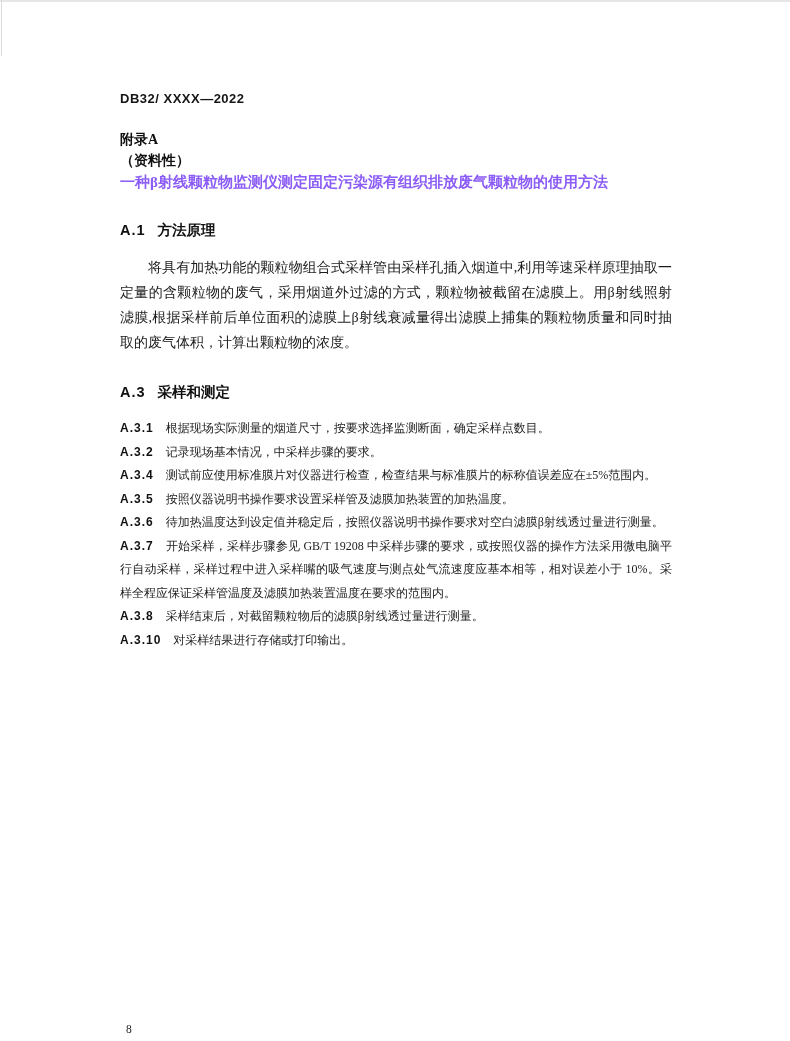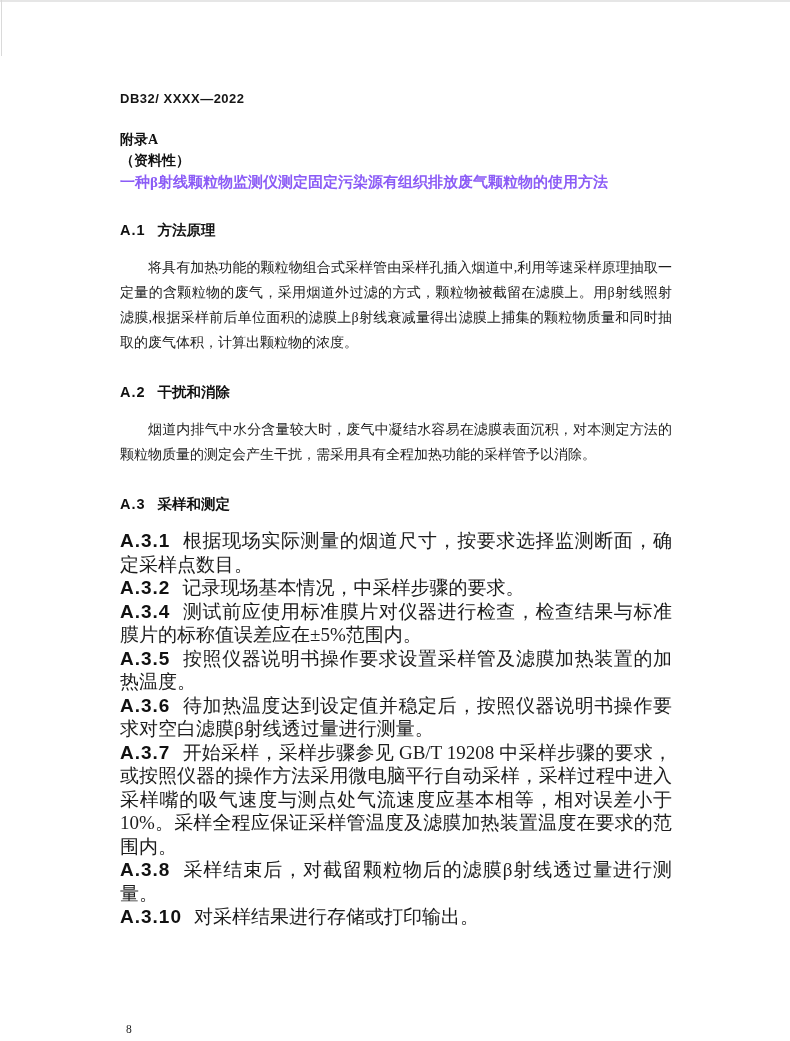--- a/index.html
+++ b/index.html
@@ -65,21 +65,21 @@
   .body-para {
     font-size: 14px;
     line-height: 25px;
     text-align: justify;
     text-align-last: left;
     text-indent: 2em;
     color: #1c1c1c;
   }
   .clauses { margin-top: 0; }
   .clause {
-    font-size: 19px;
+    font-size: 12px;
     line-height: 23.5px;
     text-align: justify;
     text-align-last: left;
     color: #1c1c1c;
   }
   .clause-num {
     font-family: "Liberation Sans", "DejaVu Sans", sans-serif;
     font-weight: bold;
     letter-spacing: 1px;
     margin-right: 12px;
@@ -108,24 +108,20 @@
     <div class="appendix-label">附录A</div>
     <div class="appendix-note">（资料性）</div>
     <div class="appendix-title">一种β射线颗粒物监测仪测定固定污染源有组织排放废气颗粒物的使用方法</div>
   </div>
 
   <div class="section">
     <h2 class="sec-heading"><span class="sec-num">A.1</span><span class="sec-title">方法原理</span></h2>
     <p class="body-para">将具有加热功能的颗粒物组合式采样管由采样孔插入烟道中,利用等速采样原理抽取一定量的含颗粒物的废气，采用烟道外过滤的方式，颗粒物被截留在滤膜上。用β射线照射滤膜,根据采样前后单位面积的滤膜上β射线衰减量得出滤膜上捕集的颗粒物质量和同时抽取的废气体积，计算出颗粒物的浓度。</p>
   </div>
 
-  <div class="section">
-    <h2 class="sec-heading"><span class="sec-num">A.2</span><span class="sec-title">干扰和消除</span></h2>
-    <p class="body-para">烟道内排气中水分含量较大时，废气中凝结水容易在滤膜表面沉积，对本测定方法的颗粒物质量的测定会产生干扰，需采用具有全程加热功能的采样管予以消除。</p>
-  </div>
 
   <div class="section">
     <h2 class="sec-heading"><span class="sec-num">A.3</span><span class="sec-title">采样和测定</span></h2>
     <div class="clauses">
       <p class="clause"><span class="clause-num">A.3.1</span><span class="clause-text">根据现场实际测量的烟道尺寸，按要求选择监测断面，确定采样点数目。</span></p>
       <p class="clause"><span class="clause-num">A.3.2</span><span class="clause-text">记录现场基本情况，中采样步骤的要求。</span></p>
       <p class="clause"><span class="clause-num">A.3.4</span><span class="clause-text">测试前应使用标准膜片对仪器进行检查，检查结果与标准膜片的标称值误差应在±5%范围内。</span></p>
       <p class="clause"><span class="clause-num">A.3.5</span><span class="clause-text">按照仪器说明书操作要求设置采样管及滤膜加热装置的加热温度。</span></p>
       <p class="clause"><span class="clause-num">A.3.6</span><span class="clause-text">待加热温度达到设定值并稳定后，按照仪器说明书操作要求对空白滤膜β射线透过量进行测量。</span></p>
       <p class="clause"><span class="clause-num">A.3.7</span><span class="clause-text">开始采样，采样步骤参见 GB/T 19208 中采样步骤的要求，或按照仪器的操作方法采用微电脑平行自动采样，采样过程中进入采样嘴的吸气速度与测点处气流速度应基本相等，相对误差小于 10%。采样全程应保证采样管温度及滤膜加热装置温度在要求的范围内。</span></p>

